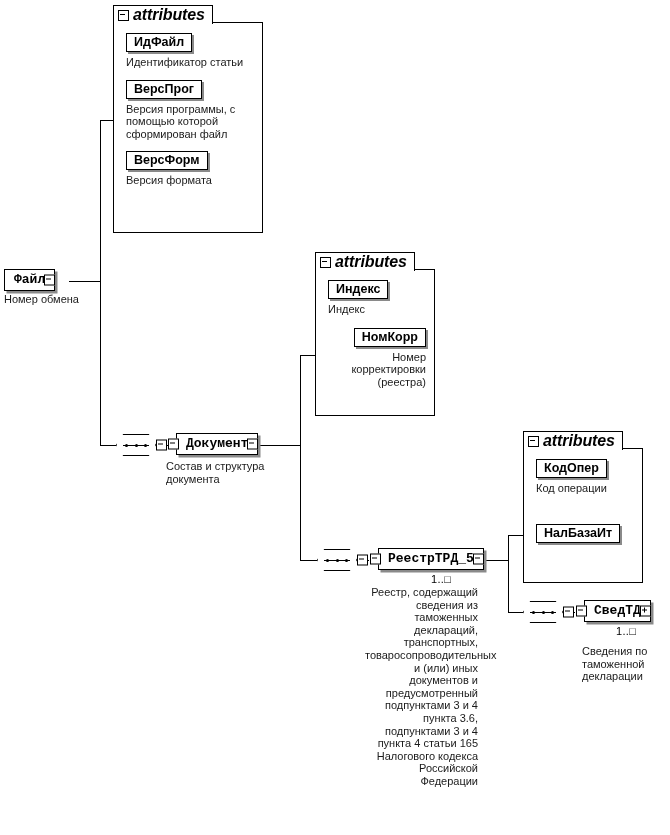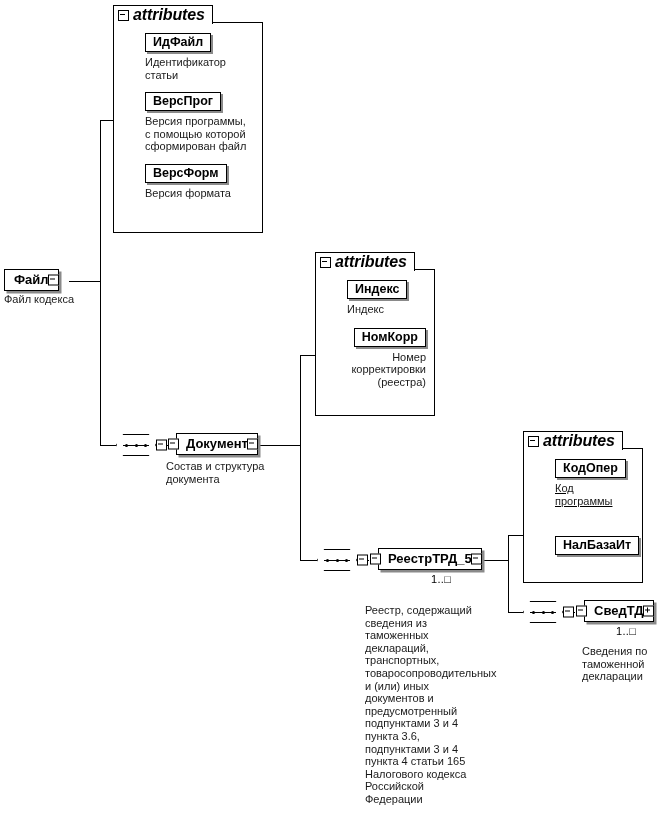--- a/index.html
+++ b/index.html
@@ -67,21 +67,20 @@
     height: 1px;
     background: #000;
   }
   .attr-body {
     position: absolute;
     left: 0;
     top: 17px;
     border: 1px solid #000;
     background: #fff;
     box-sizing: border-box;
-    padding-left: 19px;
   }
   .attr-inner {
     padding: 9px 8px 8px 12px;
   }
 
   
   .attr-item { margin-bottom: 4px; }
   .attr-item:last-child { margin-bottom: 0; }
   .name-box {
     display: inline-block;
@@ -109,20 +108,21 @@
     position: relative;
     border: 1.6px solid #000;
     background: #fff;
     padding: 2px 9px 3px 9px;
     font-weight: bold;
     font-size: 13px;
     line-height: 15px;
     white-space: nowrap;
     box-shadow: 2.5px 2.5px 0 0 #8a8a8a;
     display: inline-block;
+    font-family: Liberation Mono, monospace;
   }
   .node-expander {
     position: absolute;
     right: -1px;
     top: 50%;
     transform: translateY(-50%);
     width: 9px;
     height: 9px;
     border: 1px solid #000;
     background: #fff;
@@ -301,21 +301,21 @@
         </div>
       </div>
     </div>
   </div>
 
   <div class="node" style="left:4px; top:269px;">
     <div class="node-box">
       <span>Файл</span>
       <span class="node-expander"></span>
     </div>
-    <div class="node-desc" style="left:0px; top:24px; width:120px;">Файл кодекса</div>
+    <div class="node-desc" style="left:0px; top:24px; width:120px;">Номер обмена</div>
   </div>
 
   <div class="seq" style="left:116px; top:434px;">
     <div class="seq-shadow"></div>
     <div class="seq-shape"></div>
     <div class="seq-bar"></div>
     <div class="seq-dots">
         <i></i>
         <i></i>
         <i></i>
@@ -363,33 +363,33 @@
     <div class="seq-right"></div>
   </div>
 
   <div class="node" style="left:378px; top:548px;">
     <div class="node-box">
       <span class="node-stub"></span>
       <span>РеестрТРД_5</span>
       <span class="node-expander"></span>
     </div>
     <div class="cardinality" style="left:53px; top:25px;">1..□</div>
-    <div class="node-desc" style="left:-13px; top:56px; width:113px;">Реестр, содержащий сведения из таможенных деклараций, транспортных, товаросопроводительных и (или) иных документов и предусмотренный подпунктами 3 и 4 пункта 3.6, подпунктами 3 и 4 пункта 4 статьи 165 Налогового кодекса Российской Федерации</div>
+    <div class="node-desc" style="left:-13px; top:38px; width:113px;text-align:right;">Реестр, содержащий сведения из таможенных деклараций, транспортных, товаросопроводительных и (или) иных документов и предусмотренный подпунктами 3 и 4 пункта 3.6, подпунктами 3 и 4 пункта 4 статьи 165 Налогового кодекса Российской Федерации</div>
   </div>
 
   <div class="attr-panel" style="left:523px; top:431px; width:120px; height:152px;">
     <div class="attr-tab">
       <span class="mini-box"></span>
       <span class="attr-tab-label">attributes</span>
     </div>
-    <div class="attr-body" style="width:120px; height:135px;text-decoration:underline;">
+    <div class="attr-body" style="width:120px; height:135px;">
       <div class="attr-inner">
         <div class="attr-item">
           <div class="name-box">КодОпер</div>
-          <div class="desc">Код программы</div>
+          <div class="desc">Код операции</div>
         </div>
         <div class="attr-item" style="margin-top:28px;">
           <div class="name-box">НалБазаИт</div>
         </div>
       </div>
     </div>
   </div>
 
   <div class="seq" style="left:523px; top:601px;">
     <div class="seq-shadow"></div>

